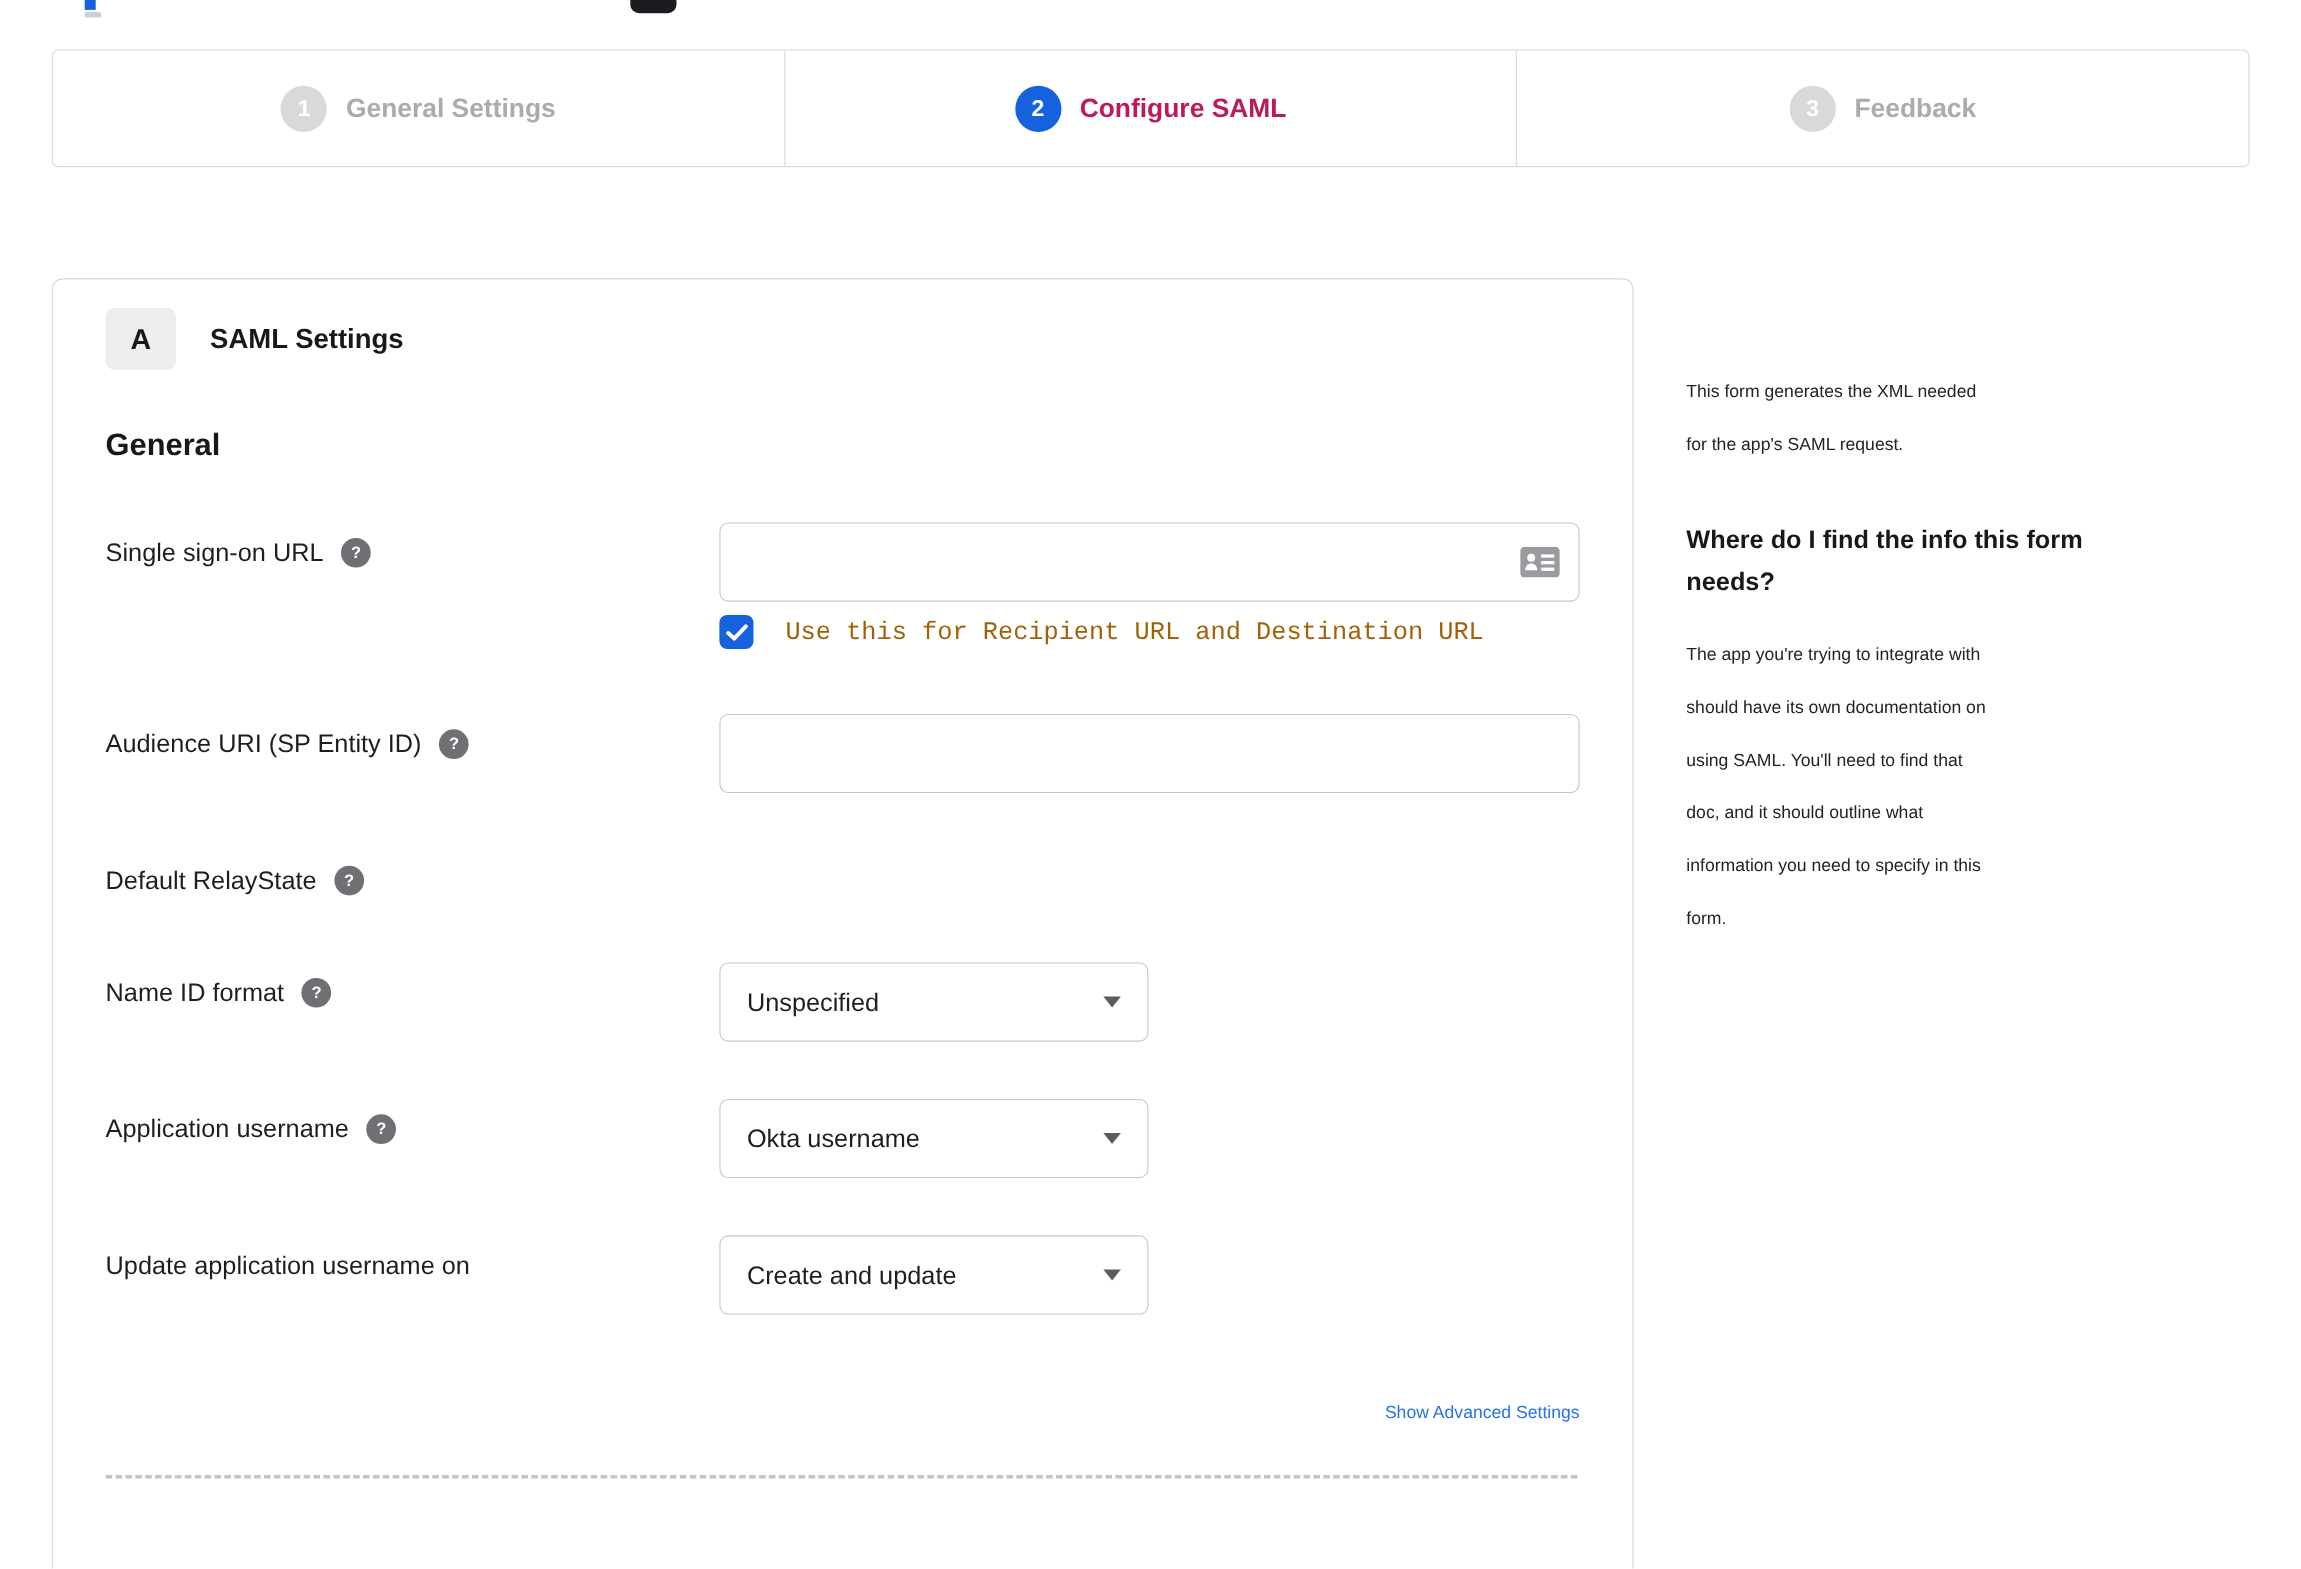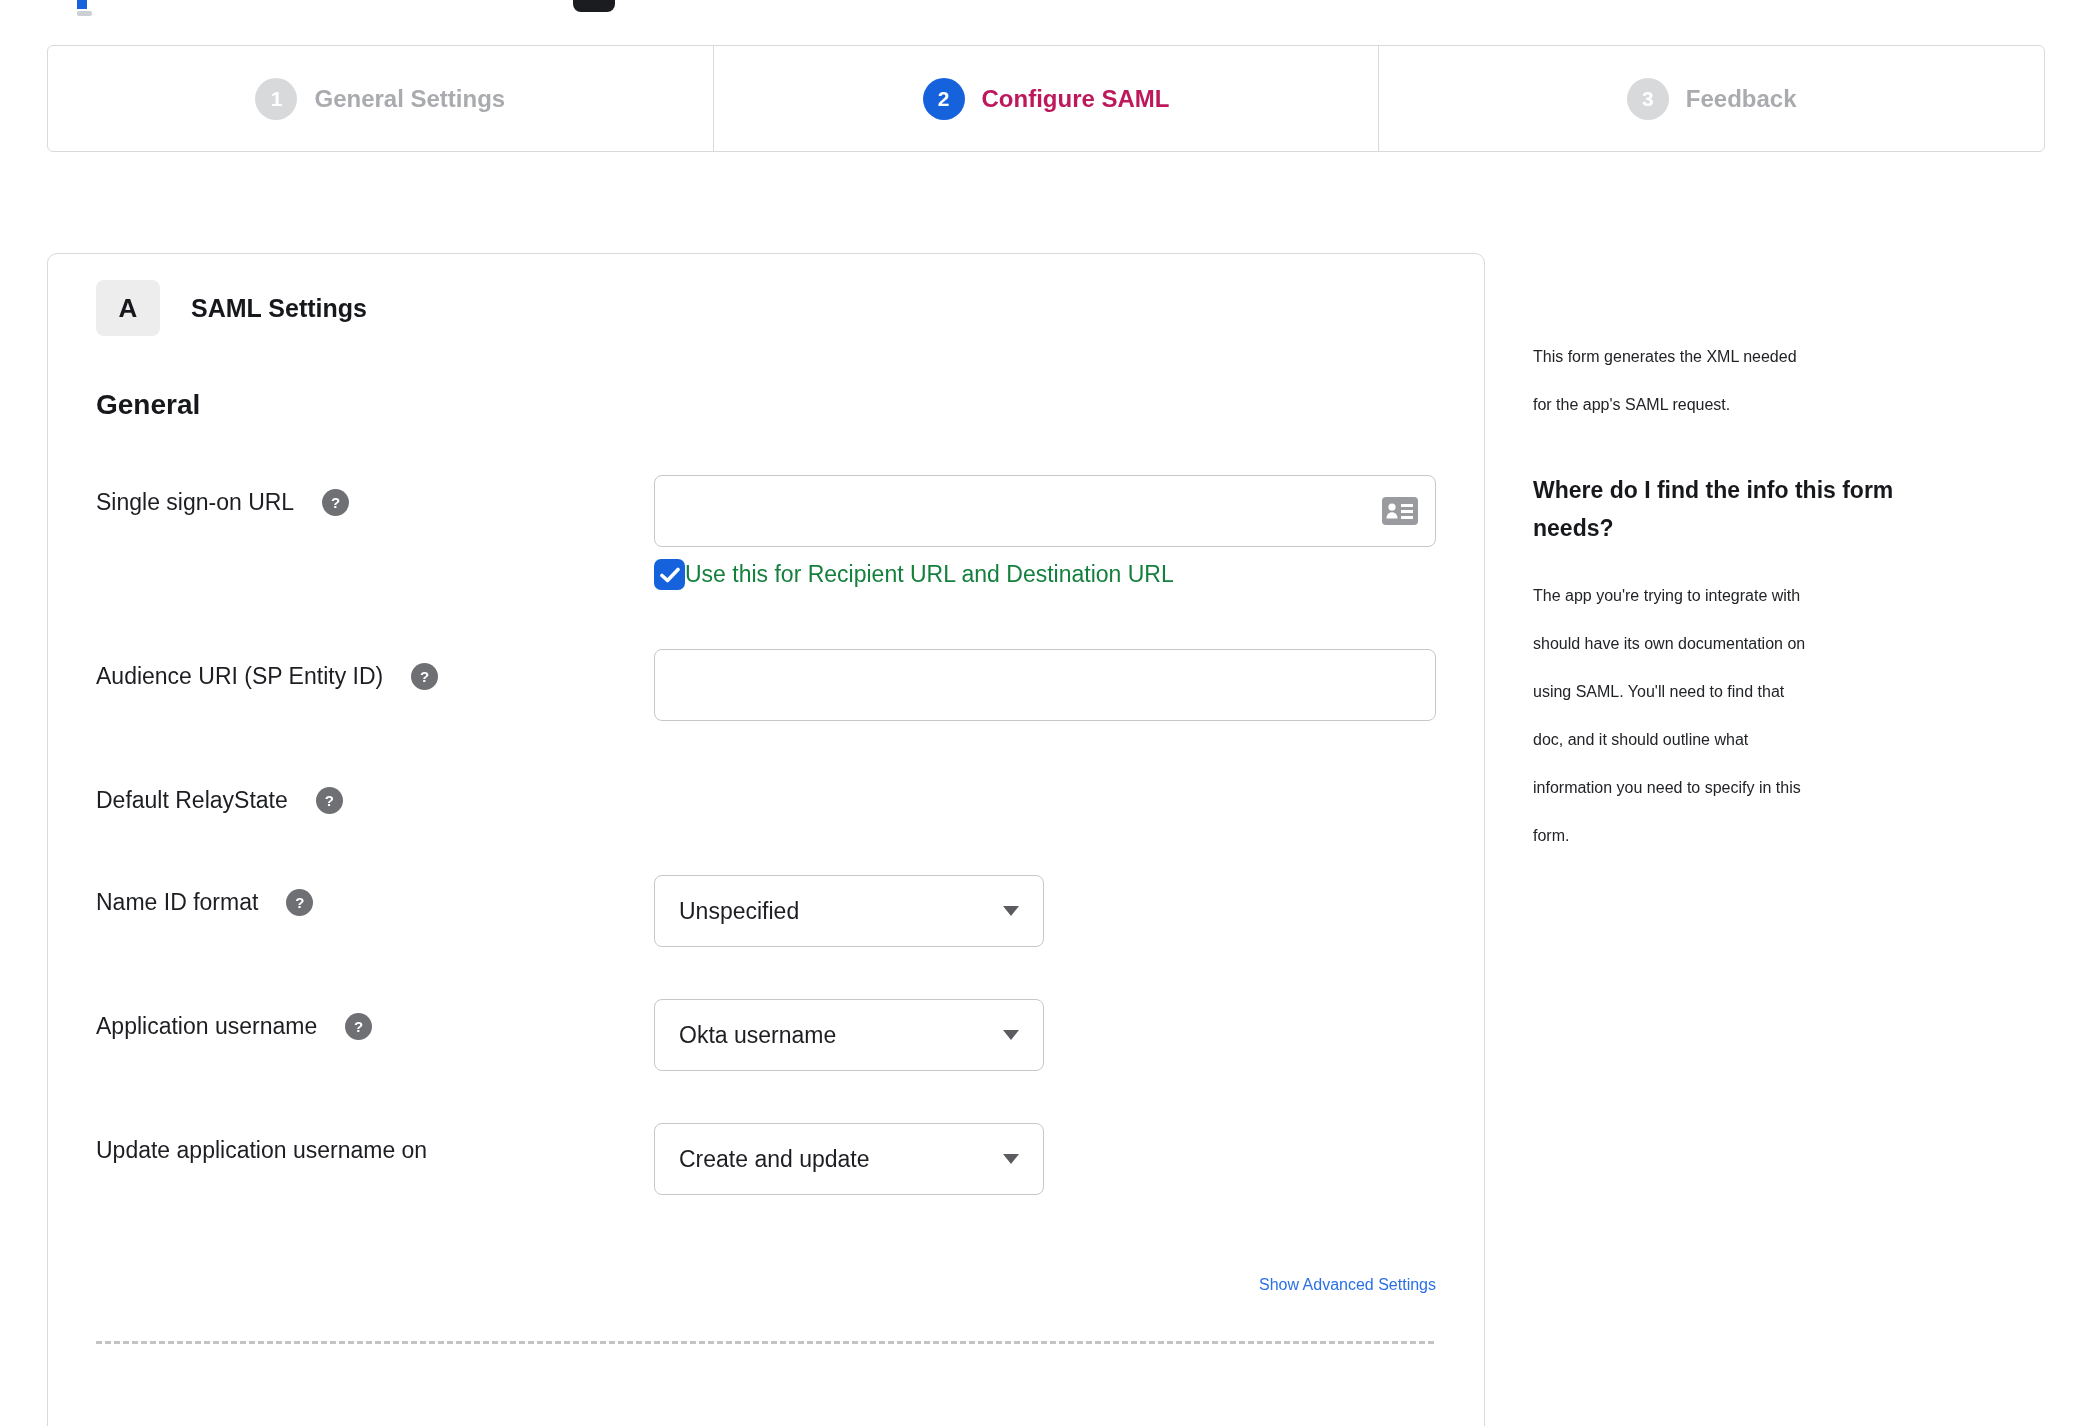--- a/index.html
+++ b/index.html
@@ -48,42 +48,42 @@
   .section-badge {
     width:64px; height:56px; background:#ededee; border-radius:8px;
     display:flex; align-items:center; justify-content:center;
     font-size:26px; font-weight:700; color:#17181c;
   }
   .card-title { font-size:25px; font-weight:700; color:#17181c; }
 
   .group-heading { margin-top:52px; font-size:28px; font-weight:700; color:#17181c; line-height:33px; }
 
   .form-row { display:grid; grid-template-columns:558px 782px; align-items:start; }
-  .row-label { padding-top:13px; font-size:23px; color:#1d1e22; display:flex; align-items:center;gap:12px; }
+  .row-label { padding-top:13px; font-size:23px; color:#1d1e22; display:flex; align-items:center; }
   .label-text { line-height:28px; }
   .help-icon {
     margin-left:16px; margin-top:1px; width:27px; height:27px; border-radius:50%;
     background:#6f7074; color:#ffffff; font-size:15px; font-weight:700;
     display:inline-flex; align-items:center; justify-content:center; flex:none; cursor:pointer;
   }
 
   .input-wrap { position:relative; width:782px; }
   .text-input {
     width:100%; height:72px; border:1px solid #c7c7ca; border-radius:8px;
     font-family:"Liberation Sans", sans-serif; font-size:23px; color:#1d1e22;
     padding:0 64px 0 22px; outline:none; background:#fff;
   }
   .input-icon { position:absolute; right:18px; top:50%; transform:translateY(-50%); line-height:0; }
 
   .checkbox-row { margin-top:12px; display:flex; align-items:center; }
   .checkbox {
     width:31px; height:31px; background:#1662dd; border-radius:7px;
     display:flex; align-items:center; justify-content:center; flex:none; cursor:pointer;
   }
-  .checkbox-label { font-size:23px; color:#15803d; }
+  .checkbox-label { margin-left:29px; font-size:23px; color:#a16207;font-family:Liberation Mono, monospace; }
 
   .hint { margin-top:12px; font-size:23px; color:#73767b; }
 
   .select {
     width:390px; height:72px; border:1px solid #c7c7ca; border-radius:8px;
     display:flex; align-items:center; justify-content:space-between;
     padding:0 24px; font-size:23px; color:#1d1e22; background:#fff; cursor:pointer;
   }
   .caret {
     width:0; height:0; margin-left:16px;

